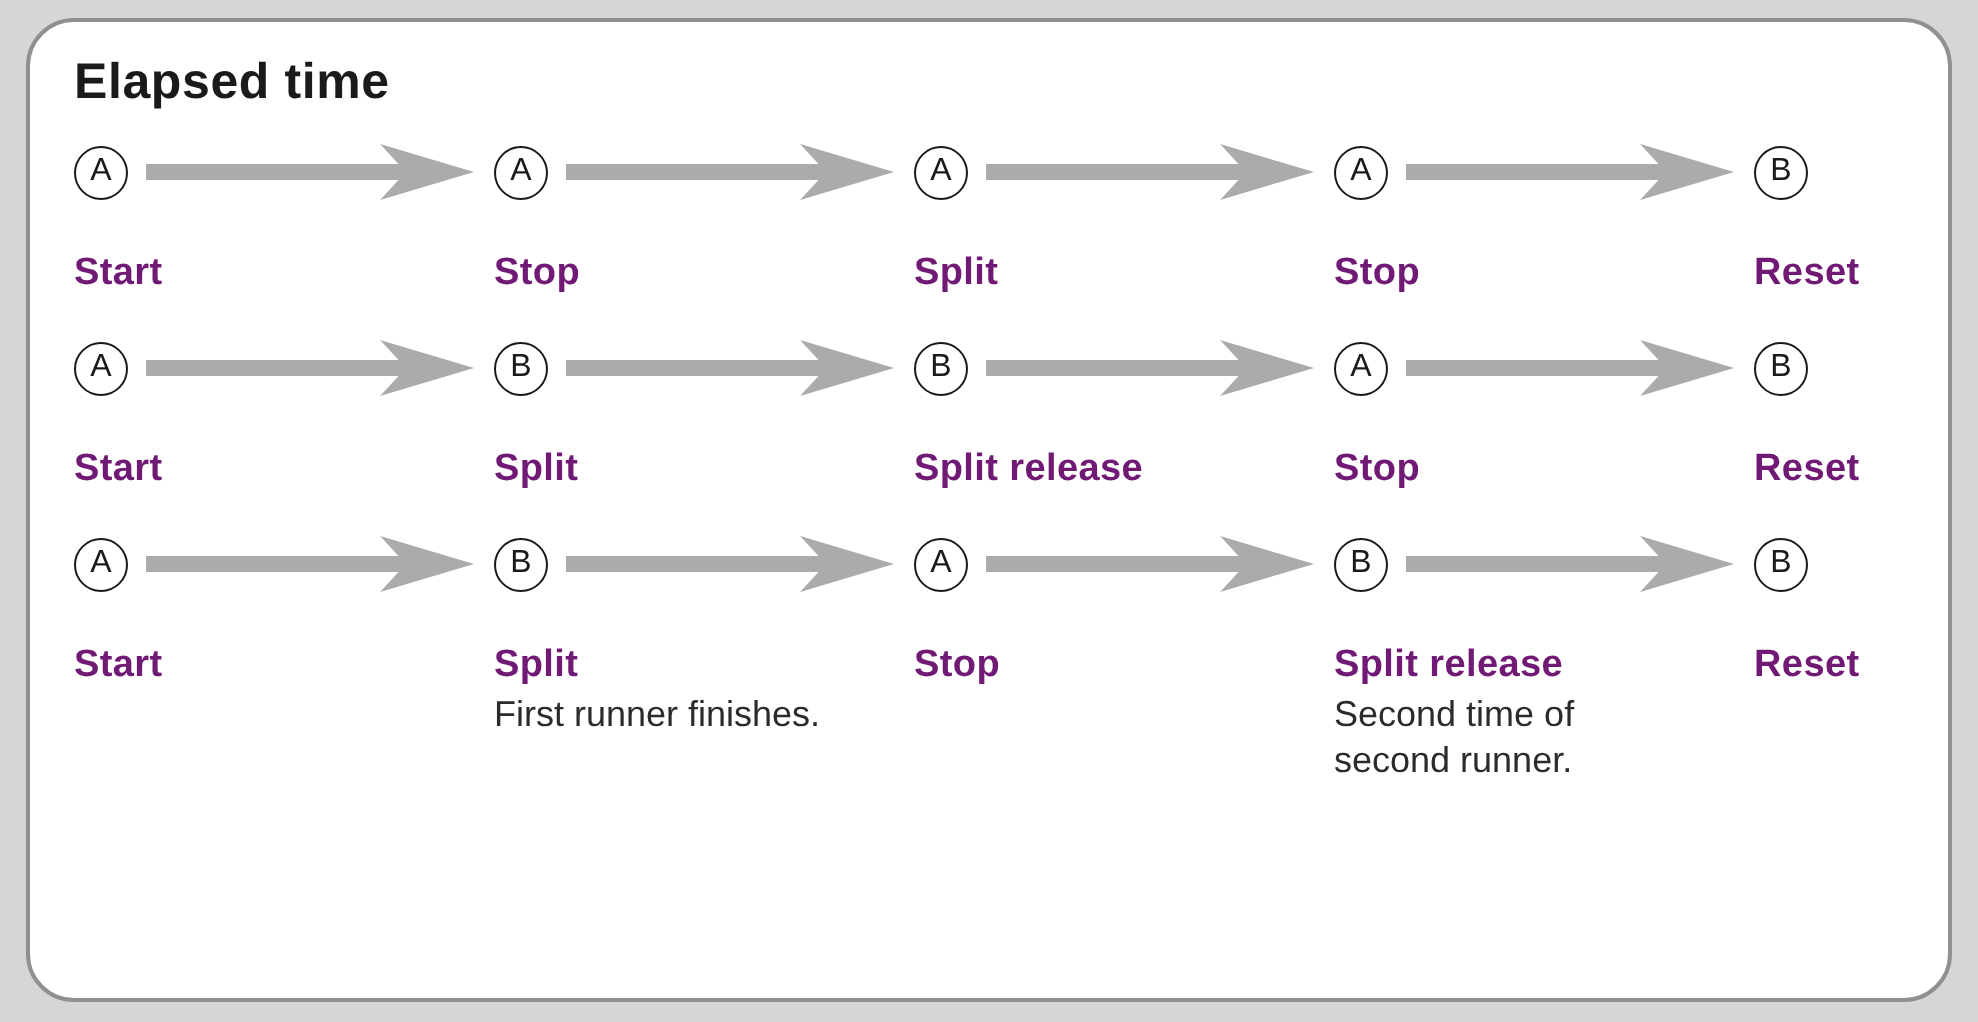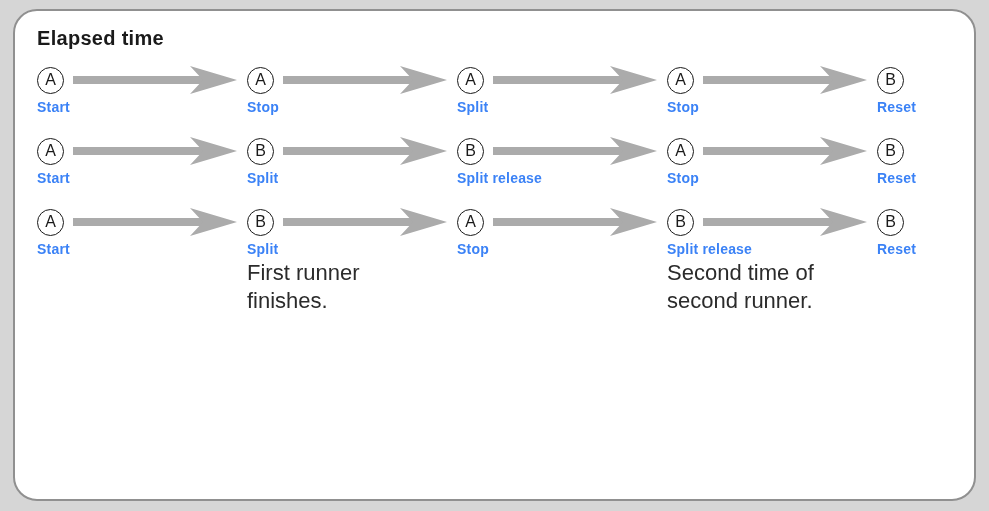--- a/index.html
+++ b/index.html
@@ -19,21 +19,21 @@
     width: 100%;
     height: 100%;
     background: #ffffff;
     border: 2px solid #909090;
     border-radius: 24px;
     padding: 16px 8px 8px 22px;
     overflow: hidden;
   }
   .section { margin-bottom: 21px; }
   .section-title {
-    font-size: 20px;
+    font-size: 25px;
     font-weight: bold;
     color: #1a1a1a;
     letter-spacing: 0.3px;
     margin-bottom: 15px;
   }
   .flow { display: flex; align-items: flex-start; }
   .step { flex: 0 0 210px; width: 210px; }
   .step:last-child { flex: 0 0 auto; width: auto; }
   .step-top { display: flex; align-items: center; height: 30px; }
   .badge {
@@ -44,29 +44,29 @@
     display: flex;
     align-items: center;
     justify-content: center;
     font-size: 16px;
     font-weight: 400;
     color: #1a1a1a;
     flex: 0 0 auto;
   }
   .arrow { margin-left: 9px; flex: 0 0 auto; display: block; }
   .step-label {
-    font-size: 14px;
+    font-size: 19px;
     font-weight: bold;
-    color: #3b82f6;
-    margin-top: 4px;
+    color: #701a75;
+    margin-top: 25px;
     letter-spacing: 0.2px;
     white-space: nowrap;
   }
   .step-desc {
-    font-size: 22px;
+    font-size: 18px;
     font-weight: 400;
     color: #2b2b2b;
     width: 180px;
     line-height: 1.27;
     margin-top: 2px;
   }
 </style>
 </head>
 <body style="background: rgb(214, 214, 214);">
 

